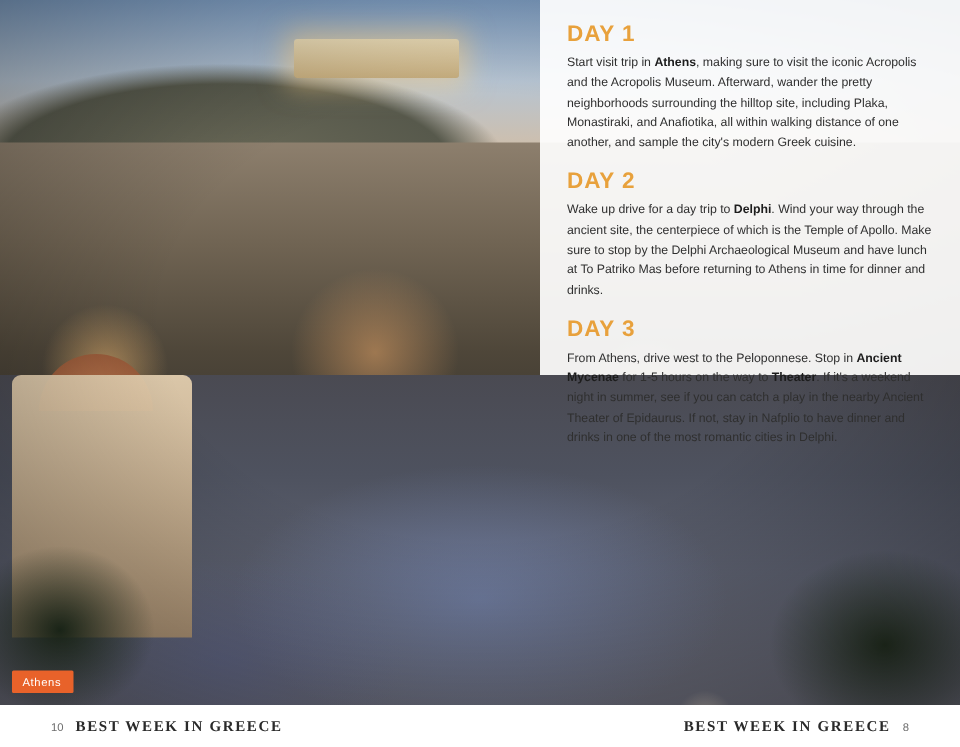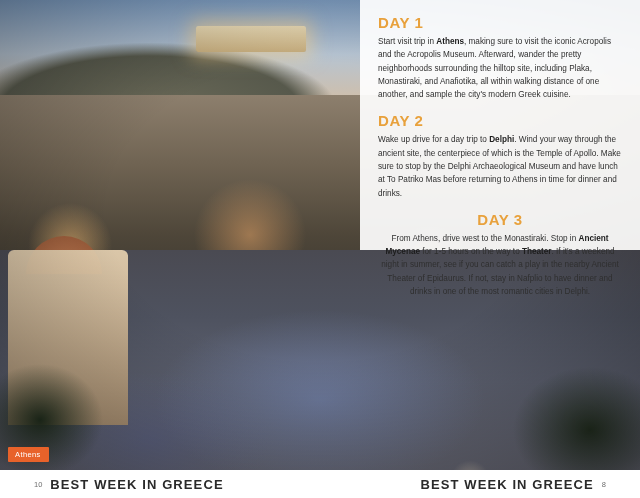--- a/index.html
+++ b/index.html
@@ -90,21 +90,21 @@
 
   
   .panel {
     position: absolute;
     right: 0; top: 0;
     width: 280px; height: 250px;
     background: rgba(255,255,255,0.92);
     padding: 14px 18px 10px 18px;
   }
   .day-block { margin-bottom: 11px; }
-  .day-block:last-child { margin-bottom: 0; text-align: center; }
+  .day-block:last-child { margin-bottom: 0; }
   .day-title {
     color: #e8a13c;
     font-size: 15px;
     font-weight: bold;
     letter-spacing: 0.6px;
     margin-bottom: 4px;
   }
   .day-text {
     color: #2f2f2f;
     font-size: 8.2px;
@@ -141,23 +141,24 @@
     display: flex; align-items: center; gap: 8px;
     margin-left: auto;
     padding-right: 34px;
   }
   .folio {
     color: #6d6d6d;
     font-size: 7.5px;
   }
   .book-title {
     color: #2a2a2a;
-    font-size: 13px;
+    font-size: 10px;
     font-weight: bold;
     letter-spacing: 1.1px;
+    font-family: Liberation Serif, serif;
   }
 </style>
 </head>
 <body>
 
 <div class="spread">
 
   <div class="photo">
     <div class="sky"></div>
     <div class="hill"></div>
@@ -178,21 +179,21 @@
     <div class="day-block">
       <div class="day-title">DAY 1</div>
       <div class="day-text"><span>Start visit trip in </span><b>Athens</b><span>, making sure to visit the iconic Acropolis and the Acropolis Museum. Afterward, wander the pretty neighborhoods surrounding the hilltop site, including Plaka, Monastiraki, and Anafiotika, all within walking distance of one another, and sample the city's modern Greek cuisine.</span></div>
     </div>
     <div class="day-block">
       <div class="day-title">DAY 2</div>
       <div class="day-text"><span>Wake up drive for a day trip to </span><b>Delphi</b><span>. Wind your way through the ancient site, the centerpiece of which is the Temple of Apollo. Make sure to stop by the Delphi Archaeological Museum and have lunch at To Patriko Mas before returning to Athens in time for dinner and drinks.</span></div>
     </div>
     <div class="day-block">
       <div class="day-title">DAY 3</div>
-      <div class="day-text"><span>From Athens, drive west to the Monastiraki. Stop in </span><b>Ancient Mycenae</b><span> for 1-5 hours on the way to </span><b>Theater</b><span>. If it's a weekend night in summer, see if you can catch a play in the nearby Ancient Theater of Epidaurus. If not, stay in Nafplio to have dinner and drinks in one of the most romantic cities in Delphi.</span></div>
+      <div class="day-text"><span>From Athens, drive west to the Peloponnese. Stop in </span><b>Ancient Mycenae</b><span> for 1-5 hours on the way to </span><b>Theater</b><span>. If it's a weekend night in summer, see if you can catch a play in the nearby Ancient Theater of Epidaurus. If not, stay in Nafplio to have dinner and drinks in one of the most romantic cities in Delphi.</span></div>
     </div>
   </div>
 
   <div class="footer">
     <div class="footer-left">
       <span class="folio">10</span>
       <span class="book-title">BEST WEEK IN GREECE</span>
     </div>
     <div class="footer-right">
       <span class="book-title">BEST WEEK IN GREECE</span>

